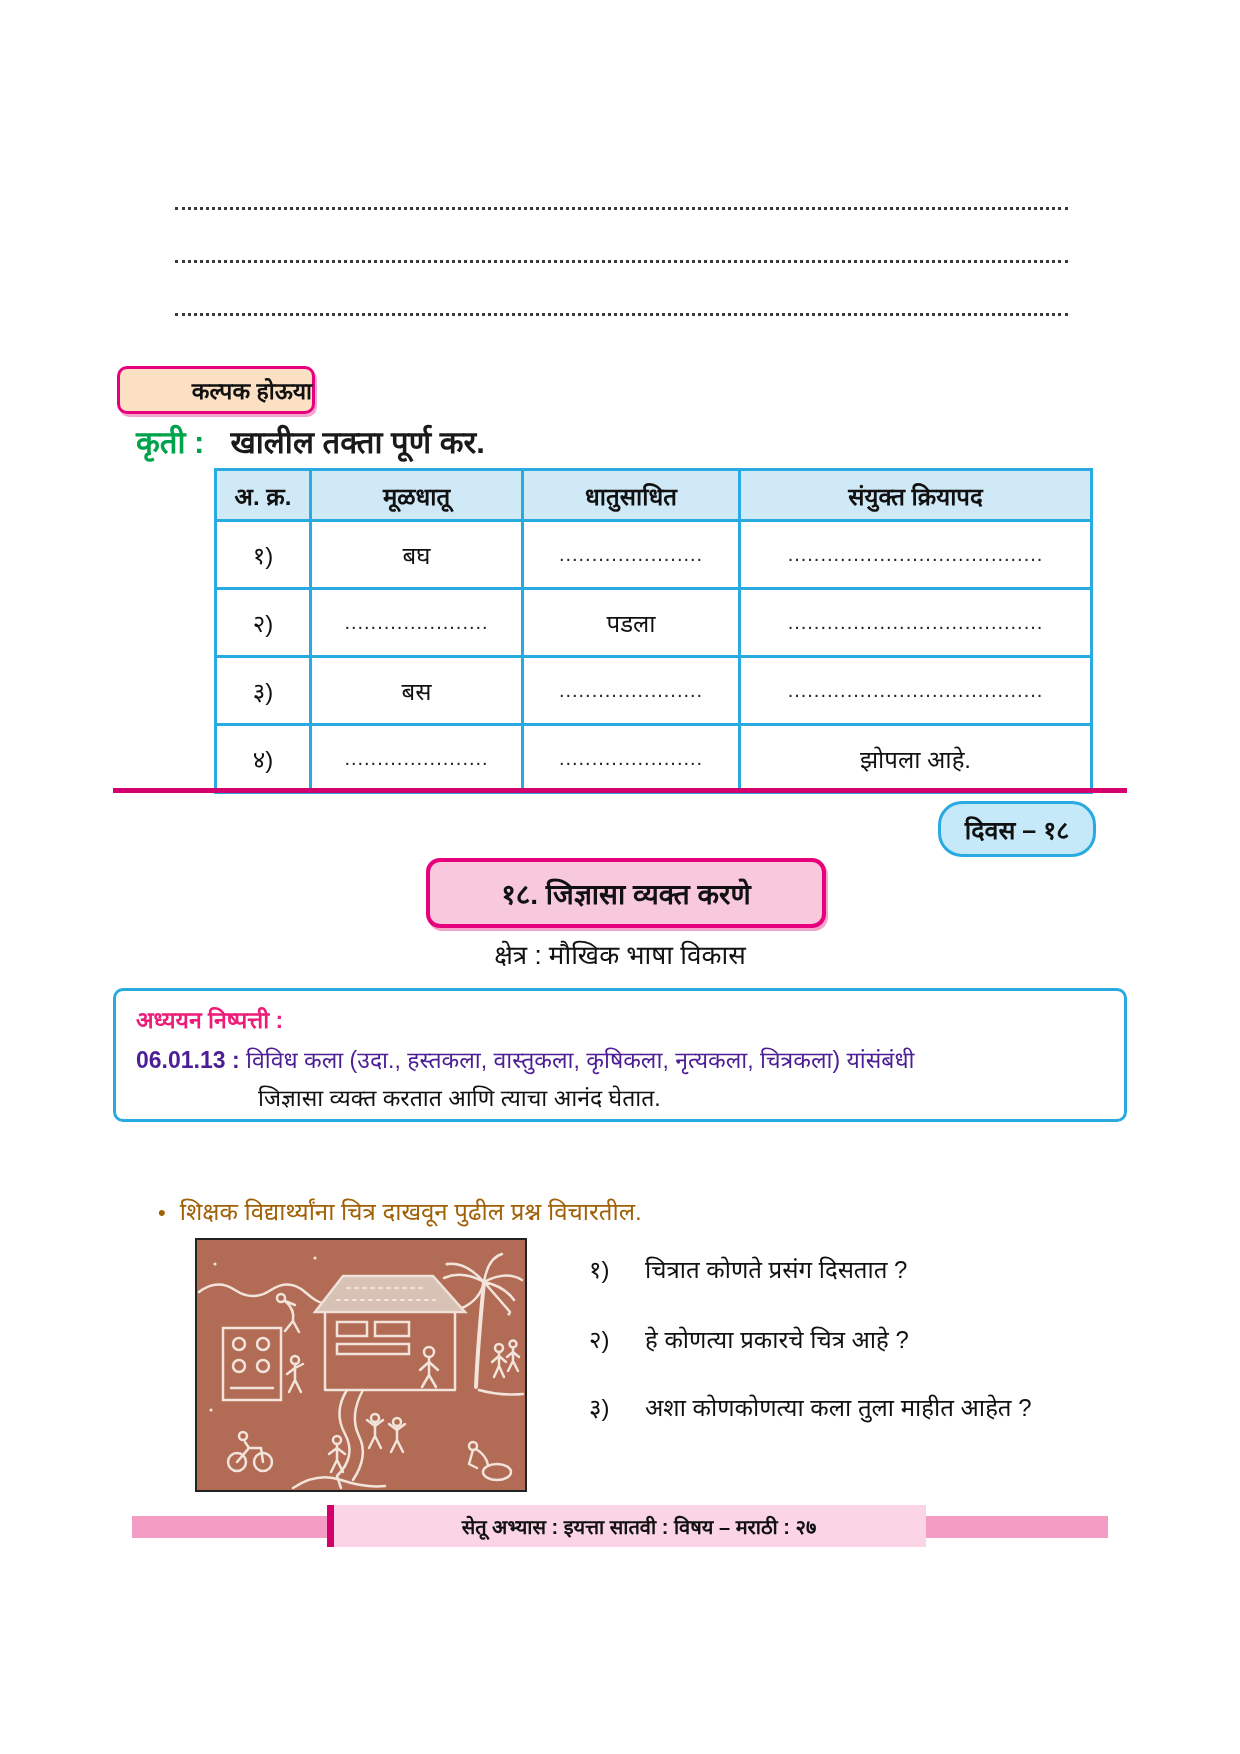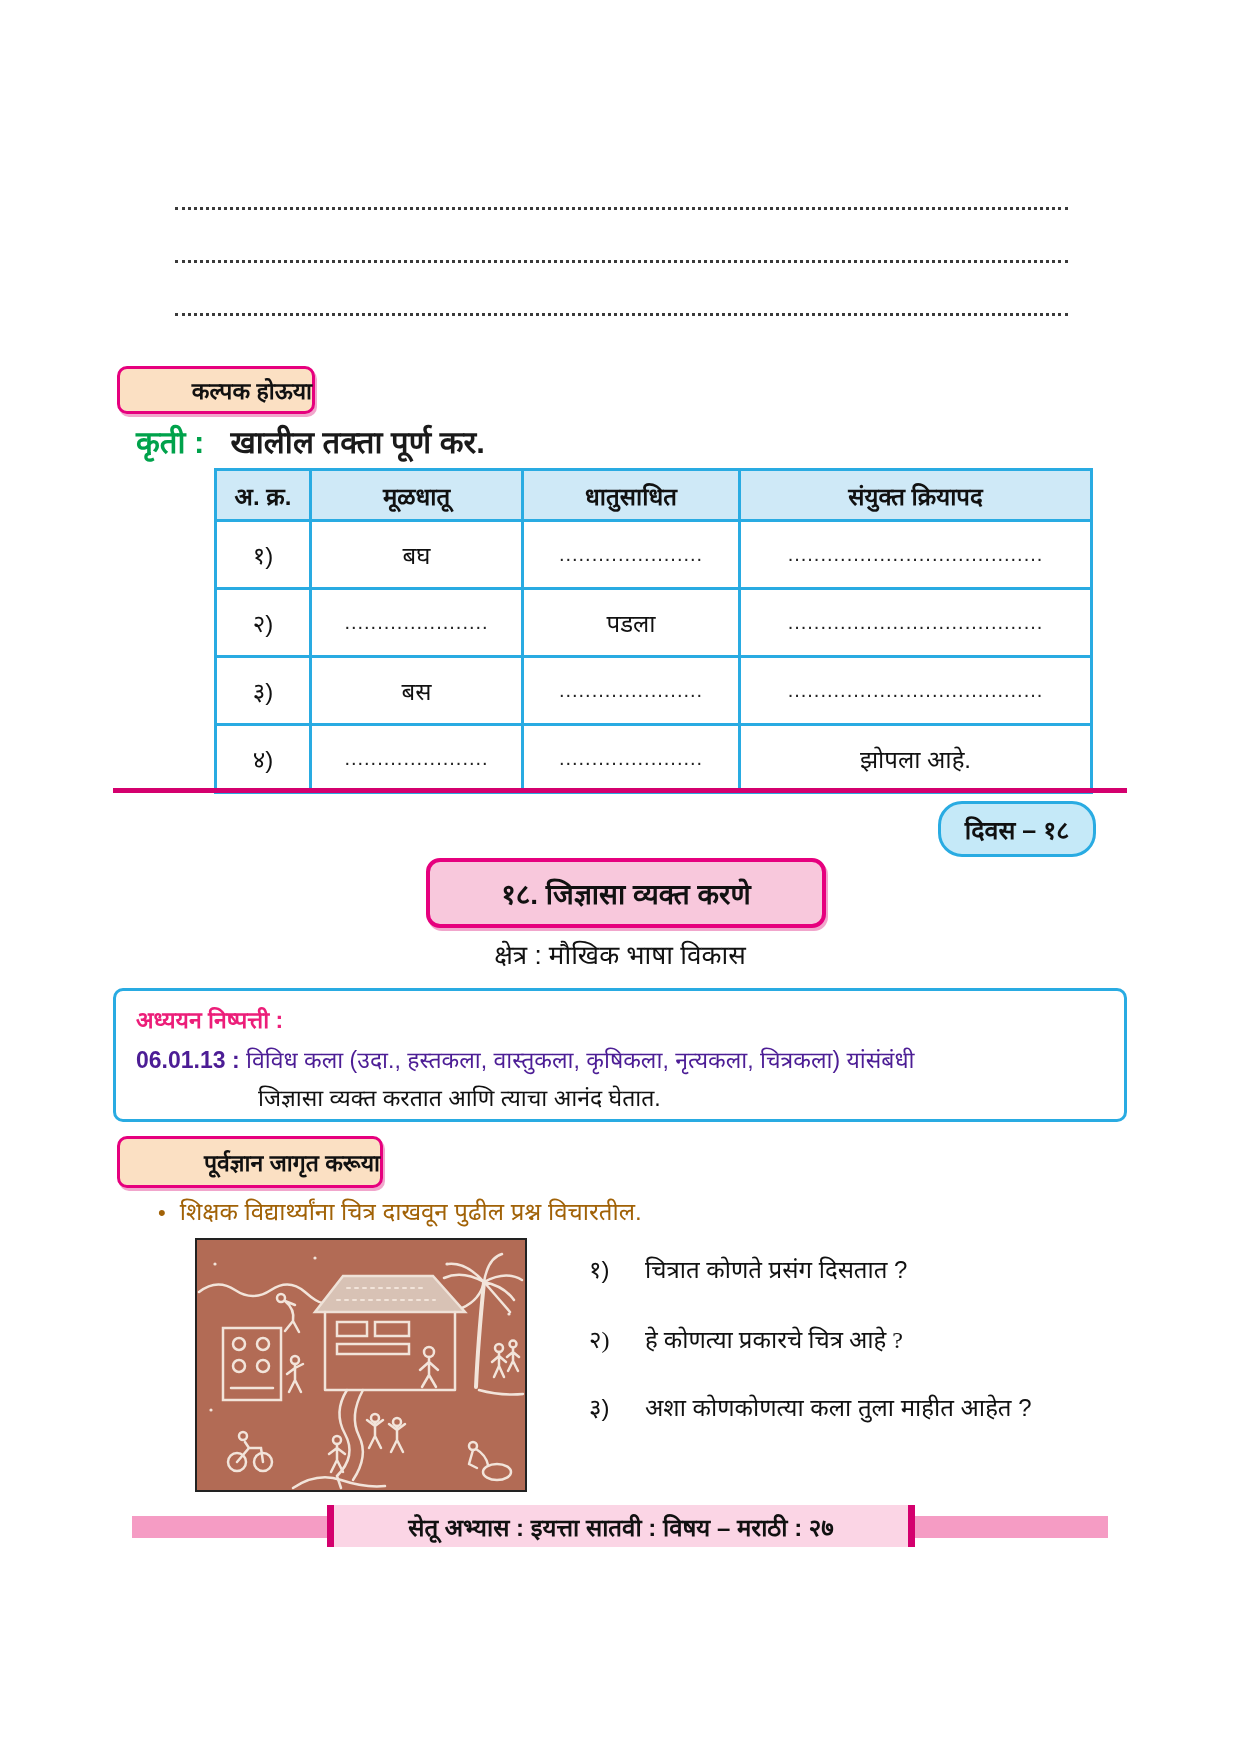--- a/index.html
+++ b/index.html
@@ -52,21 +52,21 @@
   .warli-frame{position:absolute;left:195px;top:1238px;width:328px;height:250px;border:2px solid #222;
     box-sizing:content-box;}
   .warli-frame svg{display:block;}
 
   .question{position:absolute;font-size:24px;color:#111;}
   .question .q-no{display:inline-block;width:56px;}
 
   
   .footer-strip{position:absolute;height:22px;background:#f59cc4;top:1516px;}
   .footer-band{position:absolute;left:334px;top:1505px;width:574px;height:42px;background:#fbd5e5;
-    display:flex;align-items:center;justify-content:center;font-size:24px;font-weight:bold;color:#111;}
+    display:flex;align-items:center;justify-content:center;font-size:20px;font-weight:bold;color:#111;padding-left:18px;}
   .footer-bar{position:absolute;top:1505px;width:7px;height:42px;background:#d4006e;}
 </style>
 </head>
 <body>
 
 <div class="page">
 
   <div class="dotted-line" style="top:207px"></div>
   <div class="dotted-line" style="top:260px"></div>
   <div class="dotted-line" style="top:313px"></div>
@@ -133,23 +133,20 @@
 
   <div class="outcome-box">
     <div class="outcome-heading">अध्ययन निष्पत्ती :</div>
     <div class="outcome-line1">
       <span class="outcome-code">06.01.13 :</span>
       <span>विविध कला (उदा., हस्तकला, वास्तुकला, कृषिकला, नृत्यकला, चित्रकला) यांसंबंधी</span>
     </div>
     <div class="outcome-line2">जिज्ञासा व्यक्त करतात आणि त्याचा आनंद घेतात.</div>
   </div>
 
-  <div class="badge-peach" style="left:117px;top:1136px;width:260px;height:46px;">
-    <span>पूर्वज्ञान जागृत करूया</span>
-  </div>
 
   <div class="bullet-line">
     <span class="bullet-dot">•</span><span>शिक्षक विद्यार्थ्यांना चित्र दाखवून पुढील प्रश्न विचारतील.</span>
   </div>
 
   <div class="warli-frame">
     <svg width="328" height="250" viewBox="0 0 328 250">
       <rect width="328" height="250" fill="#b26b55"></rect>
       <g stroke="#f2e4da" stroke-width="2.5" fill="none" stroke-linecap="round">
         <path d="M2,52 q18,-14 36,-2 t36,0 t34,2 t20,10"></path>
@@ -198,21 +195,21 @@
         <circle cx="312" cy="74" r="1.6" fill="#f2e4da" stroke="none"></circle>
         <circle cx="14" cy="170" r="1.6" fill="#f2e4da" stroke="none"></circle>
         <circle cx="250" cy="24" r="1.6" fill="#f2e4da" stroke="none"></circle>
       </g>
     </svg>
   </div>
 
   <div class="question" style="left:589px;top:1252px;">
     <span class="q-no">१)</span><span>चित्रात कोणते प्रसंग दिसतात ?</span>
   </div>
-  <div class="question" style="left:589px;top:1322px;font-family:Liberation Serif, serif;">
+  <div class="question" style="left:589px;top:1322px;">
     <span class="q-no">२)</span><span>हे कोणत्या प्रकारचे चित्र आहे ?</span>
   </div>
   <div class="question" style="left:589px;top:1390px;">
     <span class="q-no">३)</span><span>अशा कोणकोणत्या कला तुला माहीत आहेत ?</span>
   </div>
 
   <div class="footer-strip" style="left:132px;width:196px;"></div>
   <div class="footer-strip" style="left:914px;width:194px;"></div>
   <div class="footer-bar" style="left:327px;"></div>
   <div class="footer-bar" style="left:908px;"></div>

